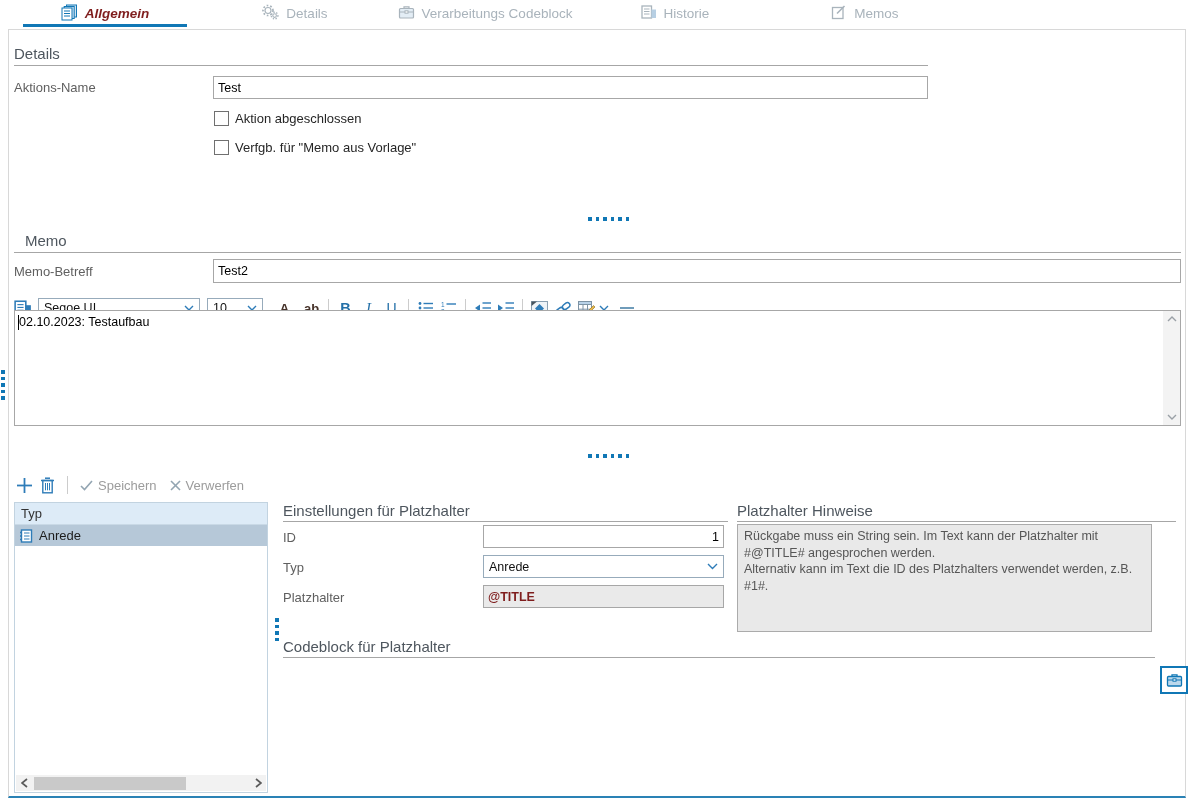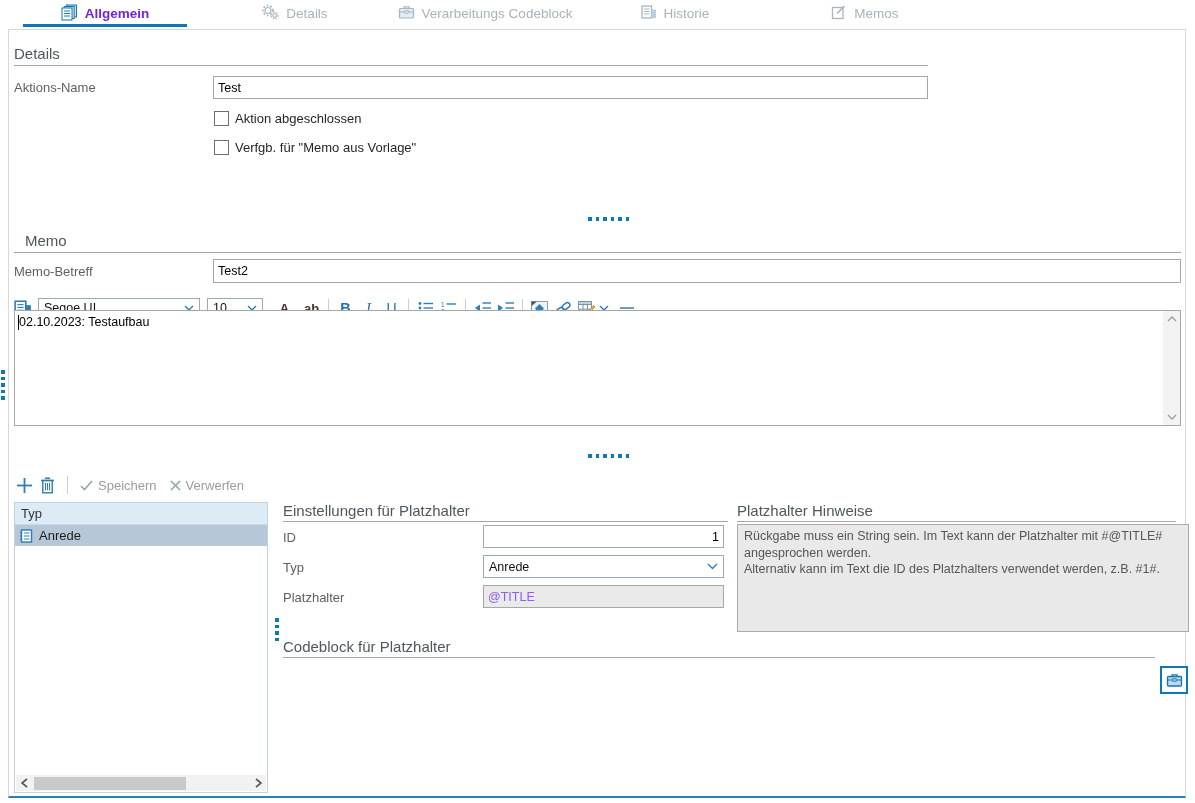--- a/index.html
+++ b/index.html
@@ -1,31 +1,31 @@
 <!DOCTYPE html>
 <html><head>
 <meta charset="utf-8">
 <style>
   html,body{margin:0;padding:0;background:#fff;}
   .page{position:relative;width:1195px;height:803px;background:#fff;overflow:hidden;
         font-family:"Liberation Sans","DejaVu Sans",sans-serif;}
   
   .tab{position:absolute;top:0;height:27px;width:190px;display:flex;align-items:center;
        justify-content:center;gap:7px;color:#a9b3bb;font-size:13.5px;cursor:pointer;}
-  .tab.active{color:#6d28d9;font-weight:700;}
+  .tab.active{color:#7f1d1d;font-weight:700;font-style:italic;}
   .tab .ul{position:absolute;left:13px;right:13px;bottom:0;height:3px;background:#1077b5;}
   
   .panel{position:absolute;left:8px;top:29px;width:1178px;height:769px;box-sizing:border-box;
          border:1px solid #d8d8d8;border-bottom:2px solid #2a82b5;}
   .gtitle{position:absolute;font-size:15px;color:#4e565e;}
   .gline{position:absolute;height:1px;background:#a6a6a6;}
   .flabel{position:absolute;font-size:13px;color:#5f5f5f;}
   input.tbx{position:absolute;box-sizing:border-box;border:1px solid #a7a7a7;background:#fff;
         font-size:12.5px;font-family:inherit;padding:0 4px;color:#000;outline:none;}
-  input.tbx:disabled{background:#eaeaea;color:#8b5cf6;}
+  input.tbx:disabled{background:#eaeaea;color:#7f1d1d;font-weight:bold;}
   .cbrow{position:absolute;display:flex;align-items:center;gap:6px;cursor:pointer;}
   .cb{width:13px;height:13px;border:1px solid #707070;background:#fff;display:inline-block;}
   .cbl{font-size:13px;color:#262626;}
   .hdots{position:absolute;display:flex;gap:4px;cursor:row-resize;}
   .hdots i{width:3.5px;height:3.5px;background:#1077b5;display:block;}
   .vdots{position:absolute;display:flex;flex-direction:column;gap:3px;cursor:col-resize;}
   .vdots i{width:3.5px;height:3.5px;background:#1077b5;display:block;}
   
   .etb{position:absolute;display:flex;align-items:center;height:28px;}
   .sel{height:20px;border:1px solid #97abbb;display:flex;align-items:center;justify-content:space-between;
@@ -373,21 +373,21 @@
     <svg width="11" height="7">
         <polyline points="1,1 5.5,5.5 10,1" fill="none" stroke="#2e7cb8" stroke-width="1.4"></polyline>
       </svg>
   </div>
 
   <div class="flabel" style="left:283px;top:590px;">Platzhalter</div>
   <input class="tbx" style="left: 483px; top: 585px; width: 241px; height: 23px;" disabled="" value="@TITLE">
 
   <div class="gtitle" style="left:737px;top:502px;">Platzhalter Hinweise</div>
   <div class="gline" style="left:737px;top:521px;width:439px;"></div>
-  <div class="hintbox" style="left:737px;top:524px;width:452px;height:108px;">Rückgabe muss ein String sein. Im Text kann der Platzhalter mit #@TITLE# angesprochen werden.
+  <div class="hintbox" style="left:737px;top:524px;width:415px;height:108px;">Rückgabe muss ein String sein. Im Text kann der Platzhalter mit #@TITLE# angesprochen werden.
 Alternativ kann im Text die ID des Platzhalters verwendet werden, z.B. #1#.</div>
 
   <div class="vdots" style="left:275px;top:618px;">
       <i></i>
       <i></i>
       <i></i>
       <i></i>
     </div>
 
   <div class="gtitle" style="left:283px;top:638px;">Codeblock für Platzhalter</div>

